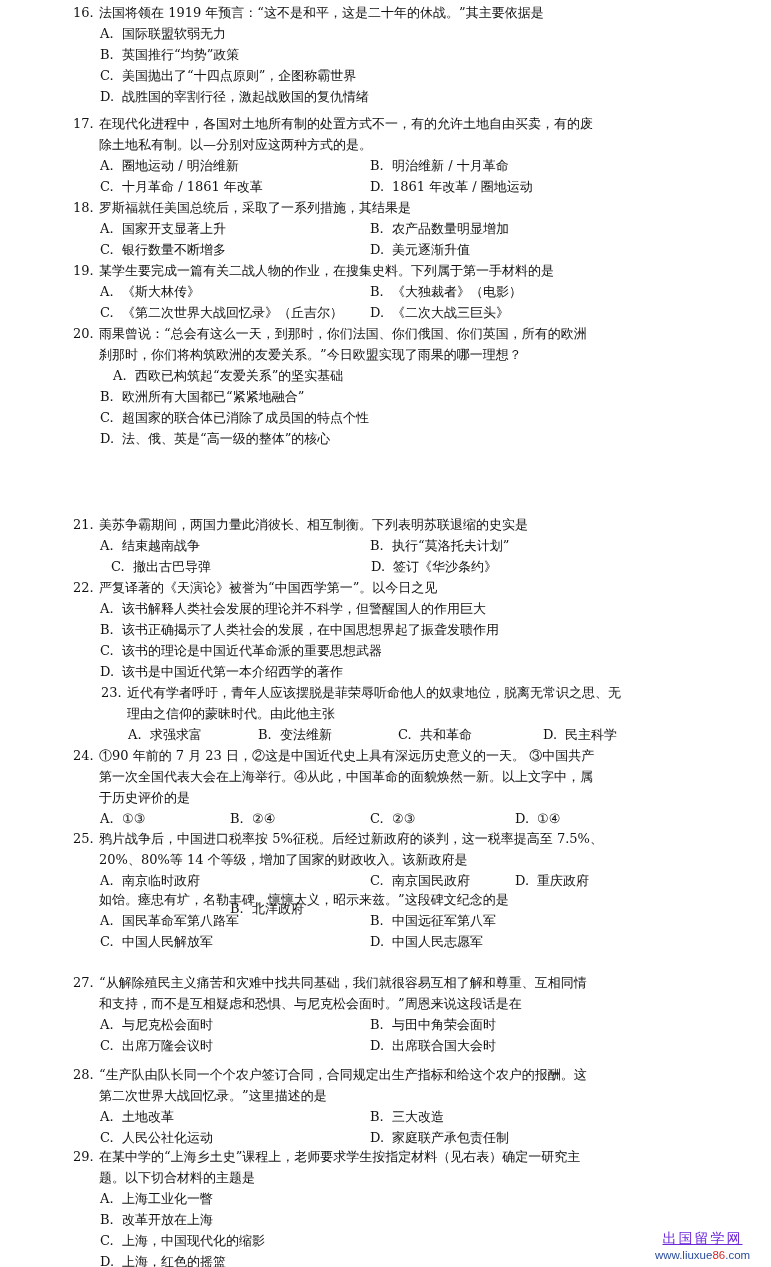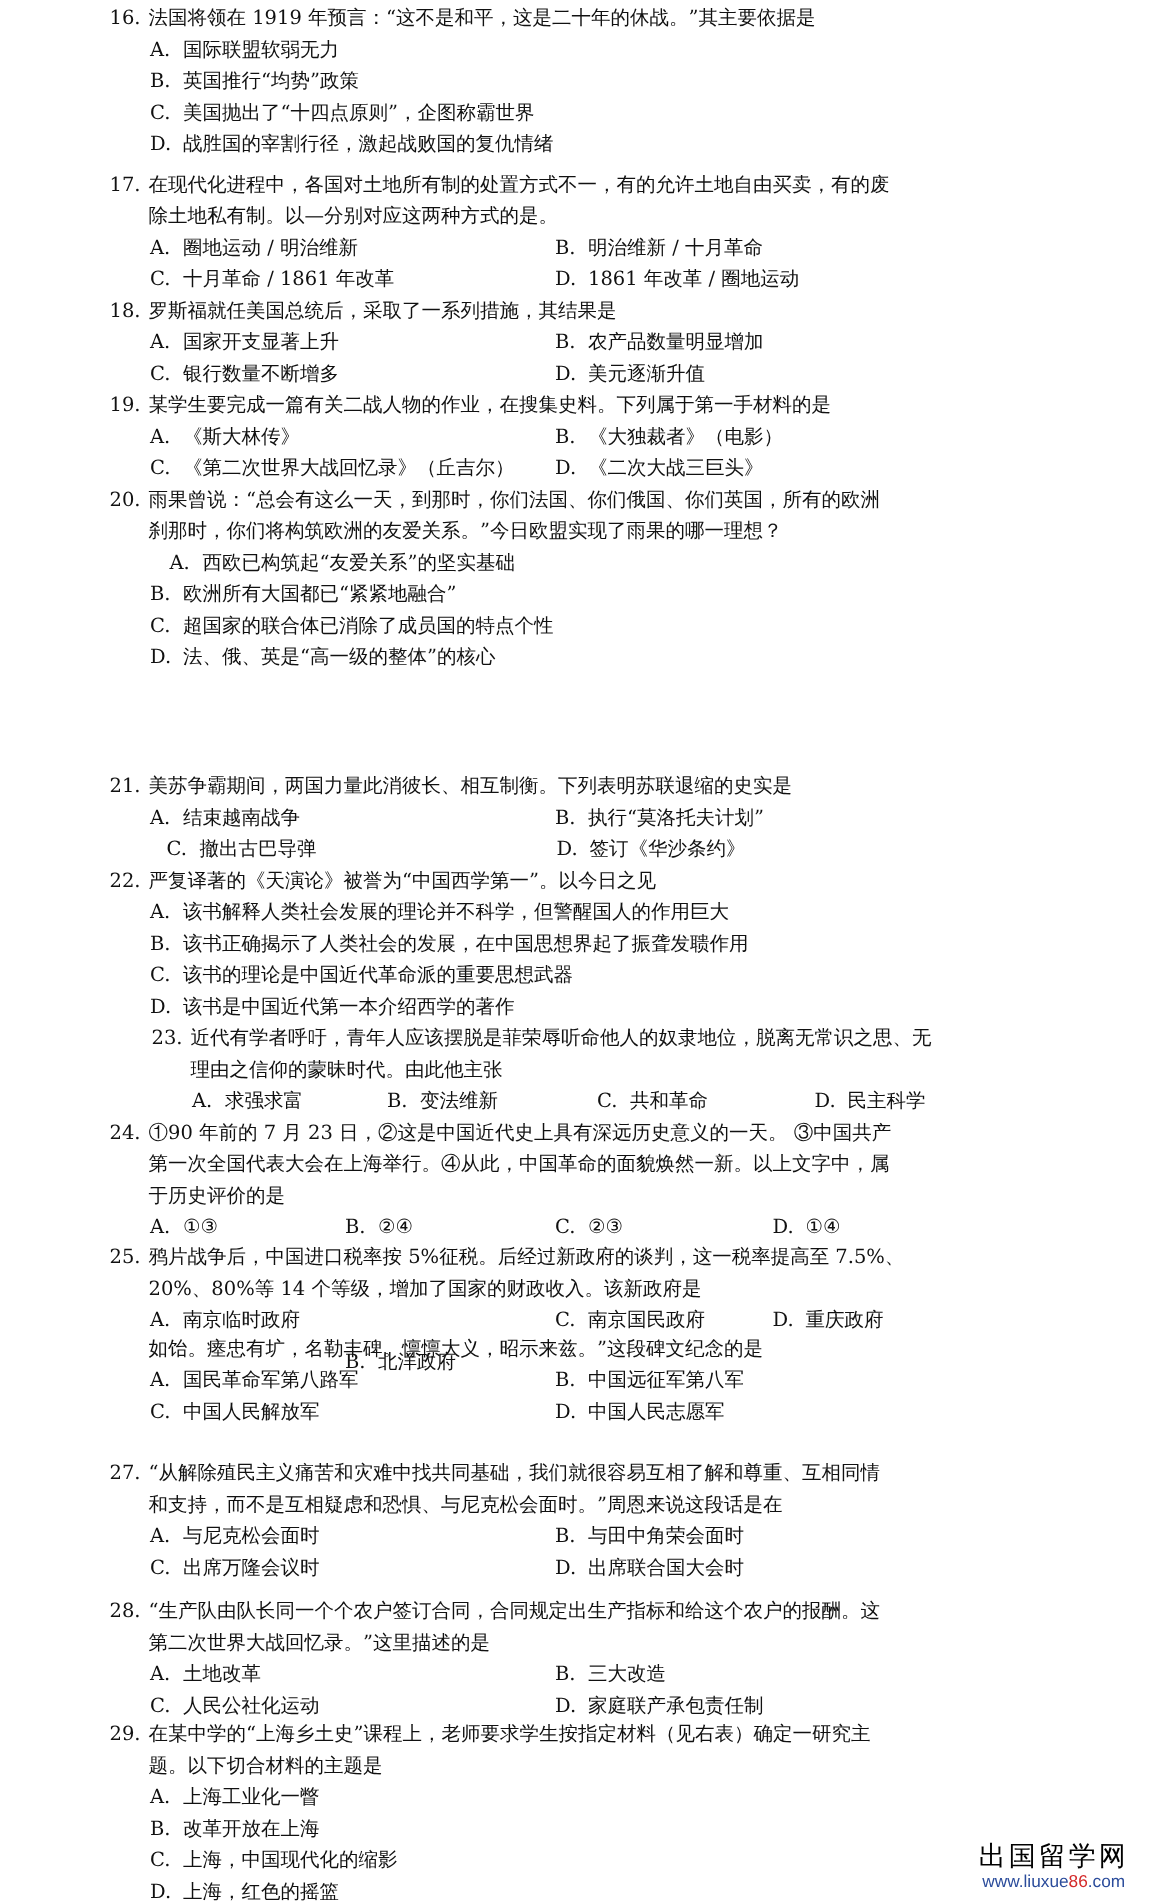--- a/index.html
+++ b/index.html
@@ -9,21 +9,21 @@
     color: #111; font-size: 13px;
   }
   .page { position: absolute; left: 0; top: 0; width: 771px; height: 1267px; }
   .q { position: absolute; left: 73px; width: 600px; }
   .line { height: 21px; line-height: 21px; white-space: nowrap; position: relative; }
   .num { position: absolute; left: 0; top: 0; }
   .stem { position: absolute; left: 26px; top: 0; }
   .opt { position: absolute; top: 0; white-space: nowrap; }
   .opt .lbl { display: inline-block; width: 22px; }
   .watermark { position: absolute; left: 640px; top: 1228px; width: 125px; text-align: center; }
-  .wm-title { font-family: "DejaVu Sans", sans-serif; font-size: 18px; color: #000000; letter-spacing: 2px; line-height: 20px; }
+  .wm-title { font-family: "DejaVu Sans", sans-serif; font-size: 14px; color: #6d28d9; letter-spacing: 2px; line-height: 20px; text-decoration: underline; }
   .wm-url { font-family: "Liberation Sans", sans-serif; font-size: 11.5px; color: #2b4c9b; line-height: 14px; }
   .wm-url .red { color: #d42a2a; }
 </style>
 </head>
 <body>
 
 <div class="page" id="page">
     <div class="q" style="top: 2px;">
       <div class="line">
         <span class="num">16.</span>

